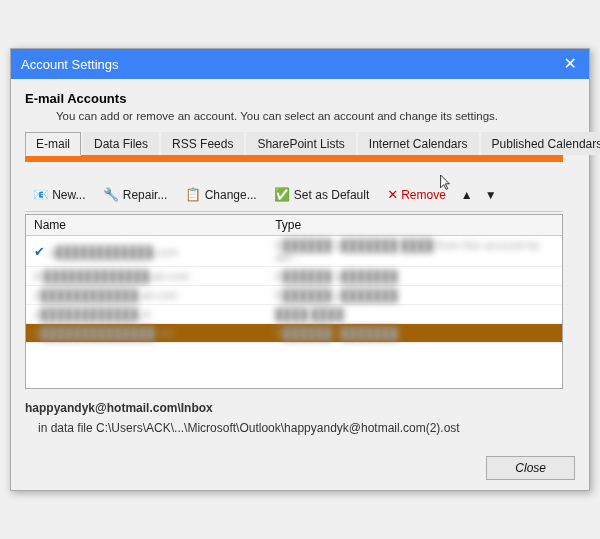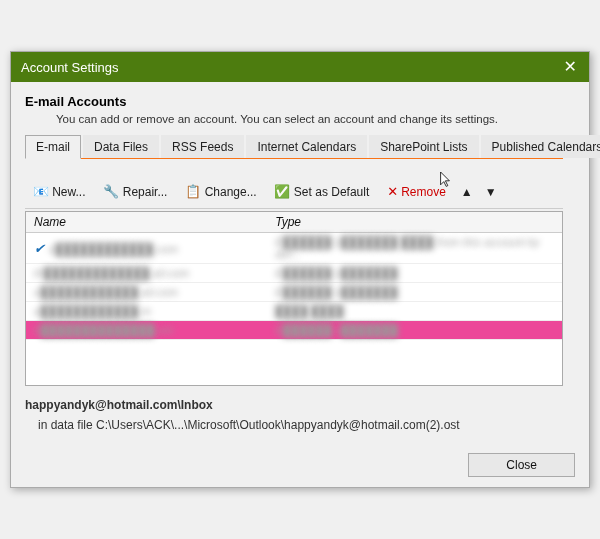--- a/index.html
+++ b/index.html
@@ -14,21 +14,21 @@
       height: 539px;
       overflow: hidden;
     }
     .dialog {
       width: 580px;
       background: #f0f0f0;
       border: 1px solid #aaa;
       box-shadow: 2px 2px 8px rgba(0,0,0,0.3);
     }
     .title-bar {
-      background: #4d7c0f;
+      background: #3b82f6;
       color: white;
       padding: 7px 10px;
       display: flex;
       justify-content: space-between;
       align-items: center;
       font-size: 13px;
       gap: 48px;
     }
     .title-bar-close {
       cursor: pointer;
@@ -48,21 +48,21 @@
       margin-bottom: 4px;
     }
     .section-desc {
       font-size: 11.5px;
       color: #333;
       margin-bottom: 10px;
       margin-left: 31px;
     }
     .tabs {
       display: flex;
-      border-bottom: 1px solid #f97316;
+      border-bottom: 7px solid #f97316;
       margin-bottom: 16px;
       flex-wrap: nowrap;
     }
     .tab {
       padding: 4px 10px;
       font-size: 12px;
       cursor: pointer;
       border: 1px solid transparent;
       border-bottom: none;
       background: #e8e8e8;
@@ -103,35 +103,34 @@
     .table-container {
       border: 1px solid #aaa;
       background: white;
       margin-top: 2px;
       height: 175px;
       overflow-y: auto;
     }
     table {
       width: 100%;
       border-collapse: collapse;
-      font-style: italic;
     }
     thead th {
       background: #f5f5f5;
       border-bottom: 1px solid #ccc;
       text-align: left;
       padding: 3px 8px;
       font-weight: normal;
       font-size: 12px;
       color: #111;
     }
     tbody tr {
       border-bottom: 1px solid #eee;
     }
-    tbody tr.selected { background: #ec4899; }
+    tbody tr.selected { background: #a16207; }
     tbody tr.default-account td:first-child { font-weight: normal; }
     td {
       padding: 3px 8px;
       font-size: 11.5px;
       color: #333;
     }
     .col-name { width: 45%; }
     .col-type { width: 55%; }
     .blurred {
       color: transparent;
@@ -152,26 +151,27 @@
     .footer-info .data-file {
       color: #333;
       margin-left: 13px;
     }
     .dialog-footer {
       display: flex;
       justify-content: flex-end;
       padding: 8px 14px 10px;
     }
     .close-btn {
-      padding: 4px 37px;
+      padding: 4px 28px;
       font-size: 12px;
       background: #e8e8e8;
       border: 1px solid #aaa;
       cursor: pointer;
       color: #111;
+      font-style: italic;
     }
     .cursor-arrow {
       position: relative;
     }
     .mouse-cursor {
       position: absolute;
       top: -8px;
       left: 60px;
       width: 16px;
       height: 16px;
@@ -190,22 +190,22 @@
   </div>
 
   <div class="dialog-body">
     <div class="section-title">E-mail Accounts</div>
     <div class="section-desc">You can add or remove an account. You can select an account and change its settings.</div>
 
     <div class="tabs">
       <div class="tab active">E-mail</div>
       <div class="tab">Data Files</div>
       <div class="tab">RSS Feeds</div>
+      <div class="tab">SharePoint Lists</div>
       <div class="tab">Internet Calendars</div>
-      <div class="tab">SharePoint Lists</div>
       <div class="tab">Published Calendars</div>
 
     </div>
 
     <div class="toolbar">
       <button class="toolbar-btn">
         <span class="toolbar-icon">📧</span>
         <span>New...</span>
       </button>
       <button class="toolbar-btn">

